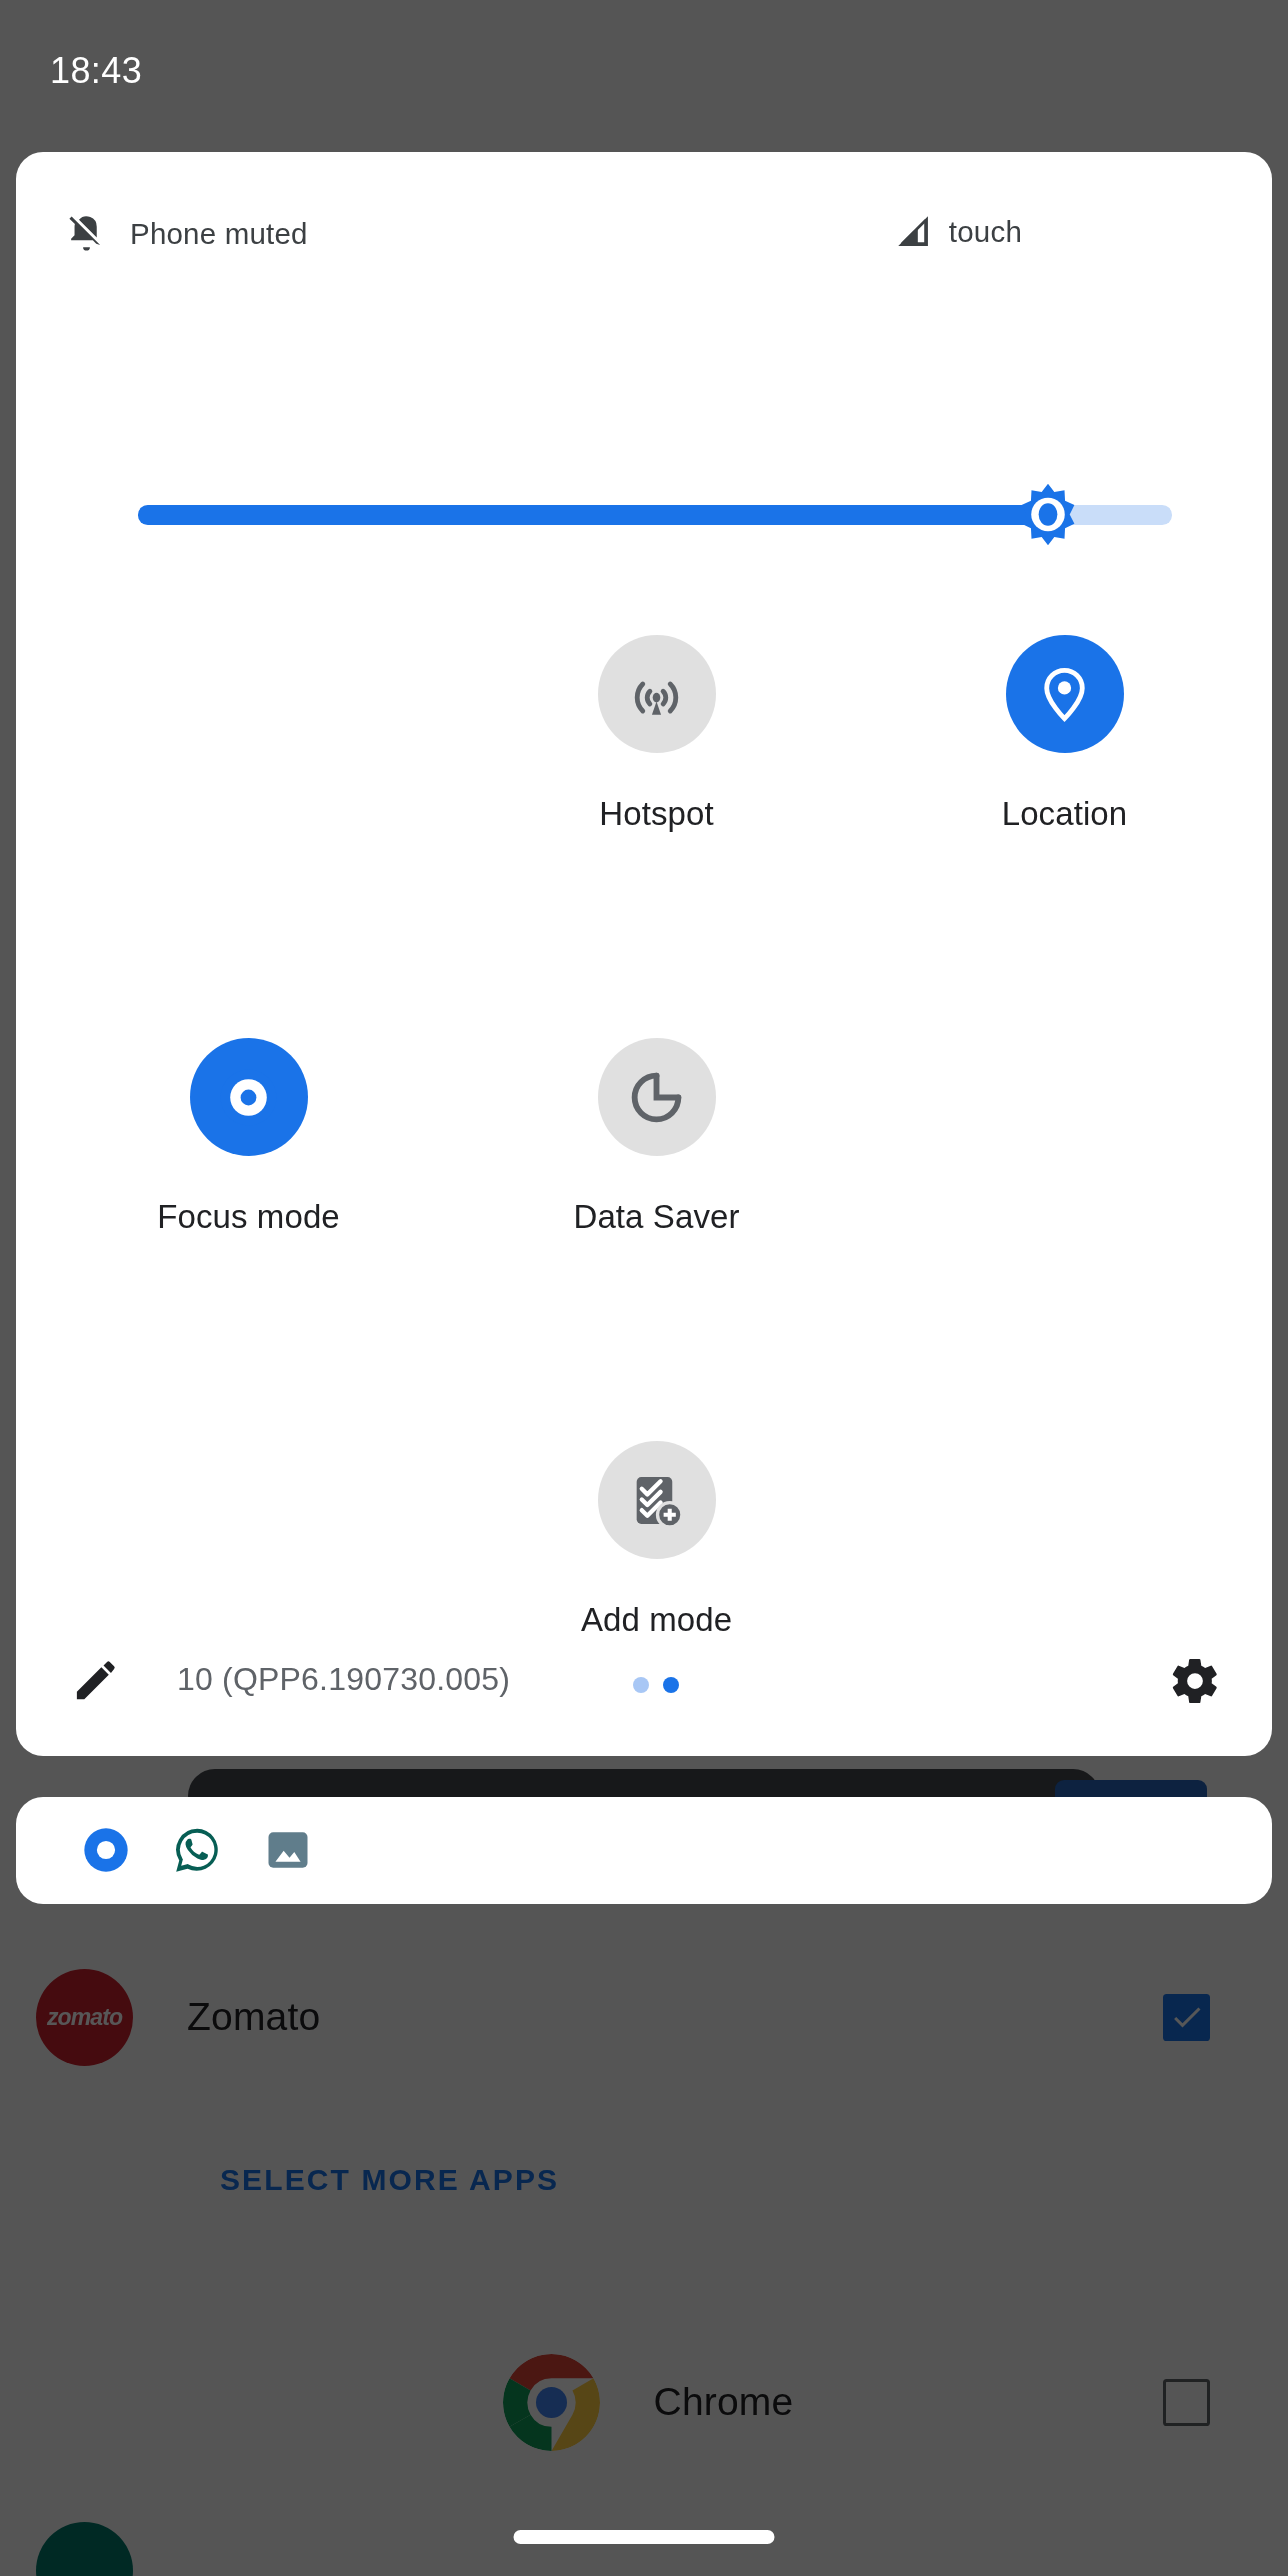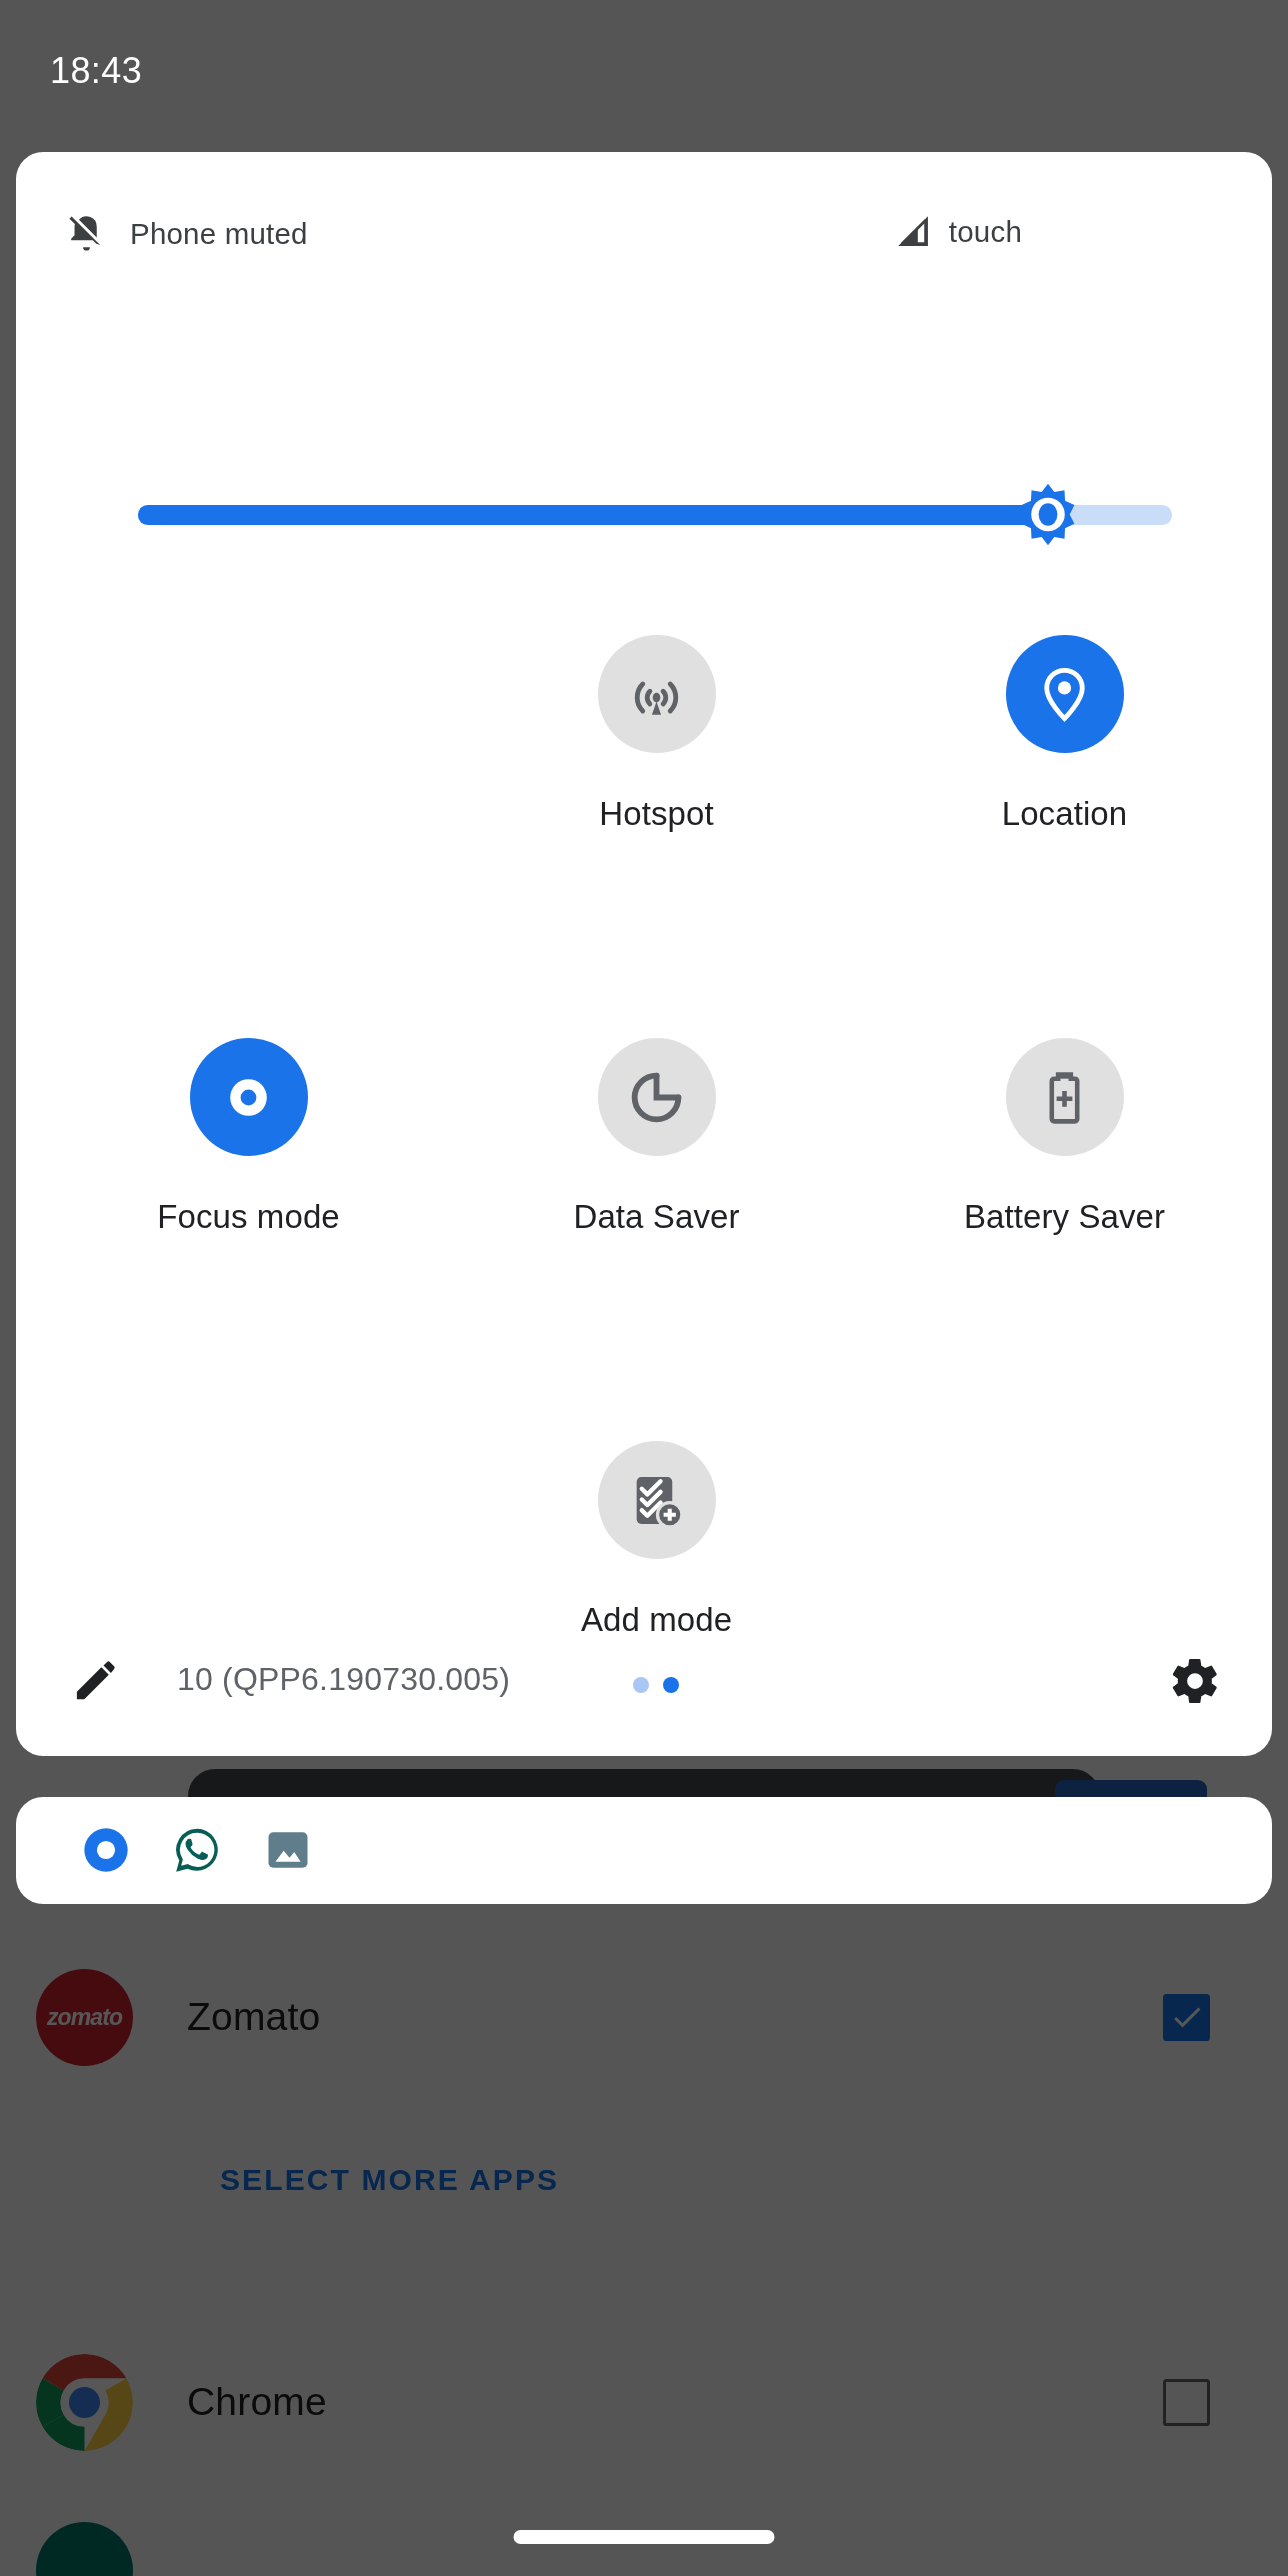--- a/index.html
+++ b/index.html
@@ -343,21 +343,21 @@
       <div class="app-name">Zomato</div>
       <div class="app-check on">
         <svg viewBox="0 0 24 24">
           <path d="M9 16.2 4.8 12l-1.4 1.4L9 19 21 7l-1.4-1.4z" fill="#ffffff"></path>
         </svg>
       </div>
     </div>
 
     <div id="select-more">SELECT MORE APPS</div>
 
-    <div class="app-row" style="top:2335px;">
+    <div class="app-row" style="top:2335px;justify-content:center;">
       <div class="app-avatar">
         <div class="chrome-logo">
           <svg viewBox="0 0 100 100">
             <circle cx="50" cy="50" r="50" fill="#ffffff"></circle>
             <path d="M50 0a50 50 0 0 1 43.3 25H50a25 25 0 0 0-21.6 12.5L6.7 25A50 50 0 0 1 50 0z" fill="#db4437"></path>
             <path d="M6.7 25l21.7 12.5A25 25 0 0 0 28.4 62.5L6.7 75A50 50 0 0 1 6.7 25z" fill="#0f9d58"></path>
             <path d="M93.3 25A50 50 0 0 1 50 100l21.6-37.5A25 25 0 0 0 71.6 37.5z" fill="#ffcd40"></path>
             <path d="M6.7 75l21.7-12.5A25 25 0 0 0 50 75l-0 25A50 50 0 0 1 6.7 75z" fill="#0f9d58"></path>
             <circle cx="50" cy="50" r="21" fill="#ffffff"></circle>
             <circle cx="50" cy="50" r="16" fill="#4285f4"></circle>
@@ -457,30 +457,20 @@
         <div class="tile tile-col-1">
           <div class="tile-icon">
             <svg viewBox="0 0 24 24">
               <path d="M12 3.4a8.6 8.6 0 1 0 8.6 8.6" fill="none" stroke="#5f6368" stroke-width="2.3" stroke-linecap="round"></path>
               <path d="M12 3.4v8.6h8.6" fill="none" stroke="#5f6368" stroke-width="2.3" stroke-linecap="round"></path>
             </svg>
           </div>
           <div class="tile-label">Data Saver</div>
         </div>
 
-        <div class="tile tile-col-2">
-          <div class="tile-icon">
-            <svg viewBox="0 0 24 24">
-              <path d="M9.5 3h5v1.6h1.6a.9.9 0 0 1 .9.9v15a.9.9 0 0 1-.9.9H7.9a.9.9 0 0 1-.9-.9v-15a.9.9 0 0 1 .9-.9H9.5z" fill="none" stroke="#5f6368" stroke-width="1.8"></path>
-              <rect x="9.5" y="2.6" width="5" height="2" fill="#5f6368"></rect>
-              <path d="M11.1 9.4h1.8v2.2h2.2v1.8h-2.2v2.2h-1.8v-2.2H8.9v-1.8h2.2z" fill="#5f6368"></path>
-            </svg>
-          </div>
-          <div class="tile-label">Battery Saver</div>
-        </div>
       </div>
 
       <div class="tile-row">
 
         <div class="tile tile-col-1">
           <div class="tile-icon">
             <svg viewBox="0 0 24 24">
               <rect x="4.2" y="2.8" width="14" height="18.4" rx="1.8" fill="#5f6368"></rect>
               <g fill="none" stroke="#ffffff" stroke-width="1.7" stroke-linecap="round" stroke-linejoin="round">
                 <path d="M6.2 7.4 8.4 9.6 13.6 4.4"></path>

